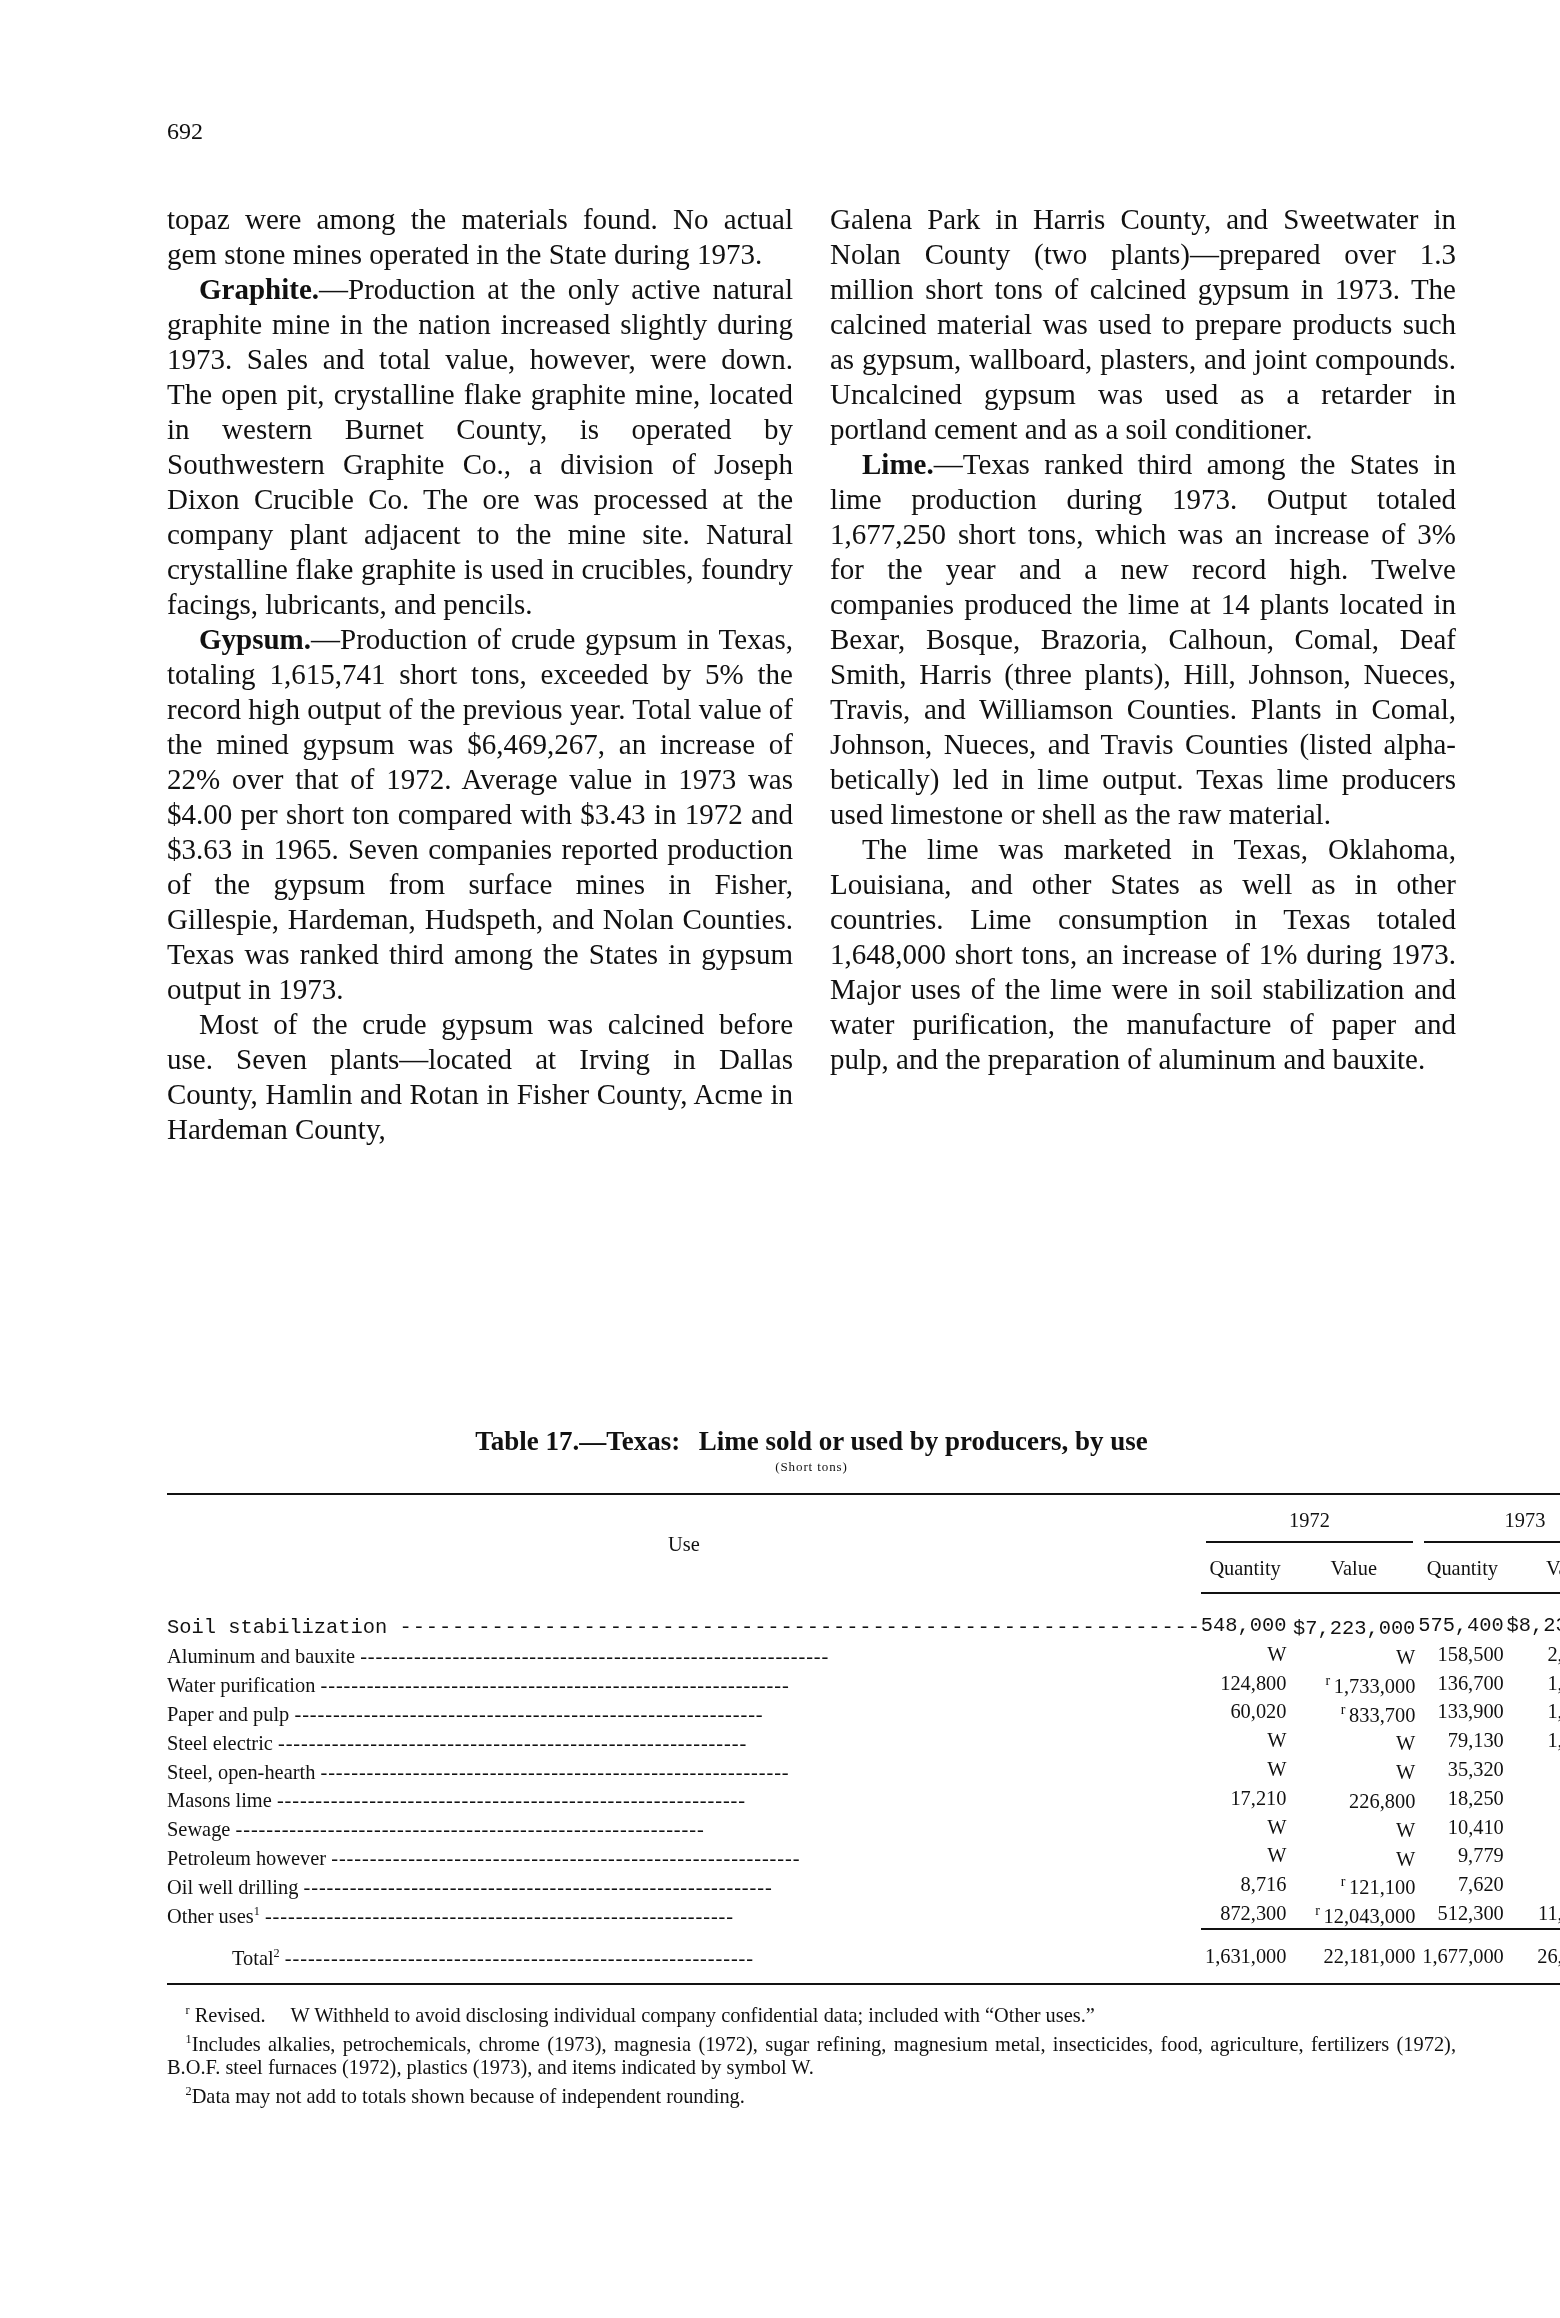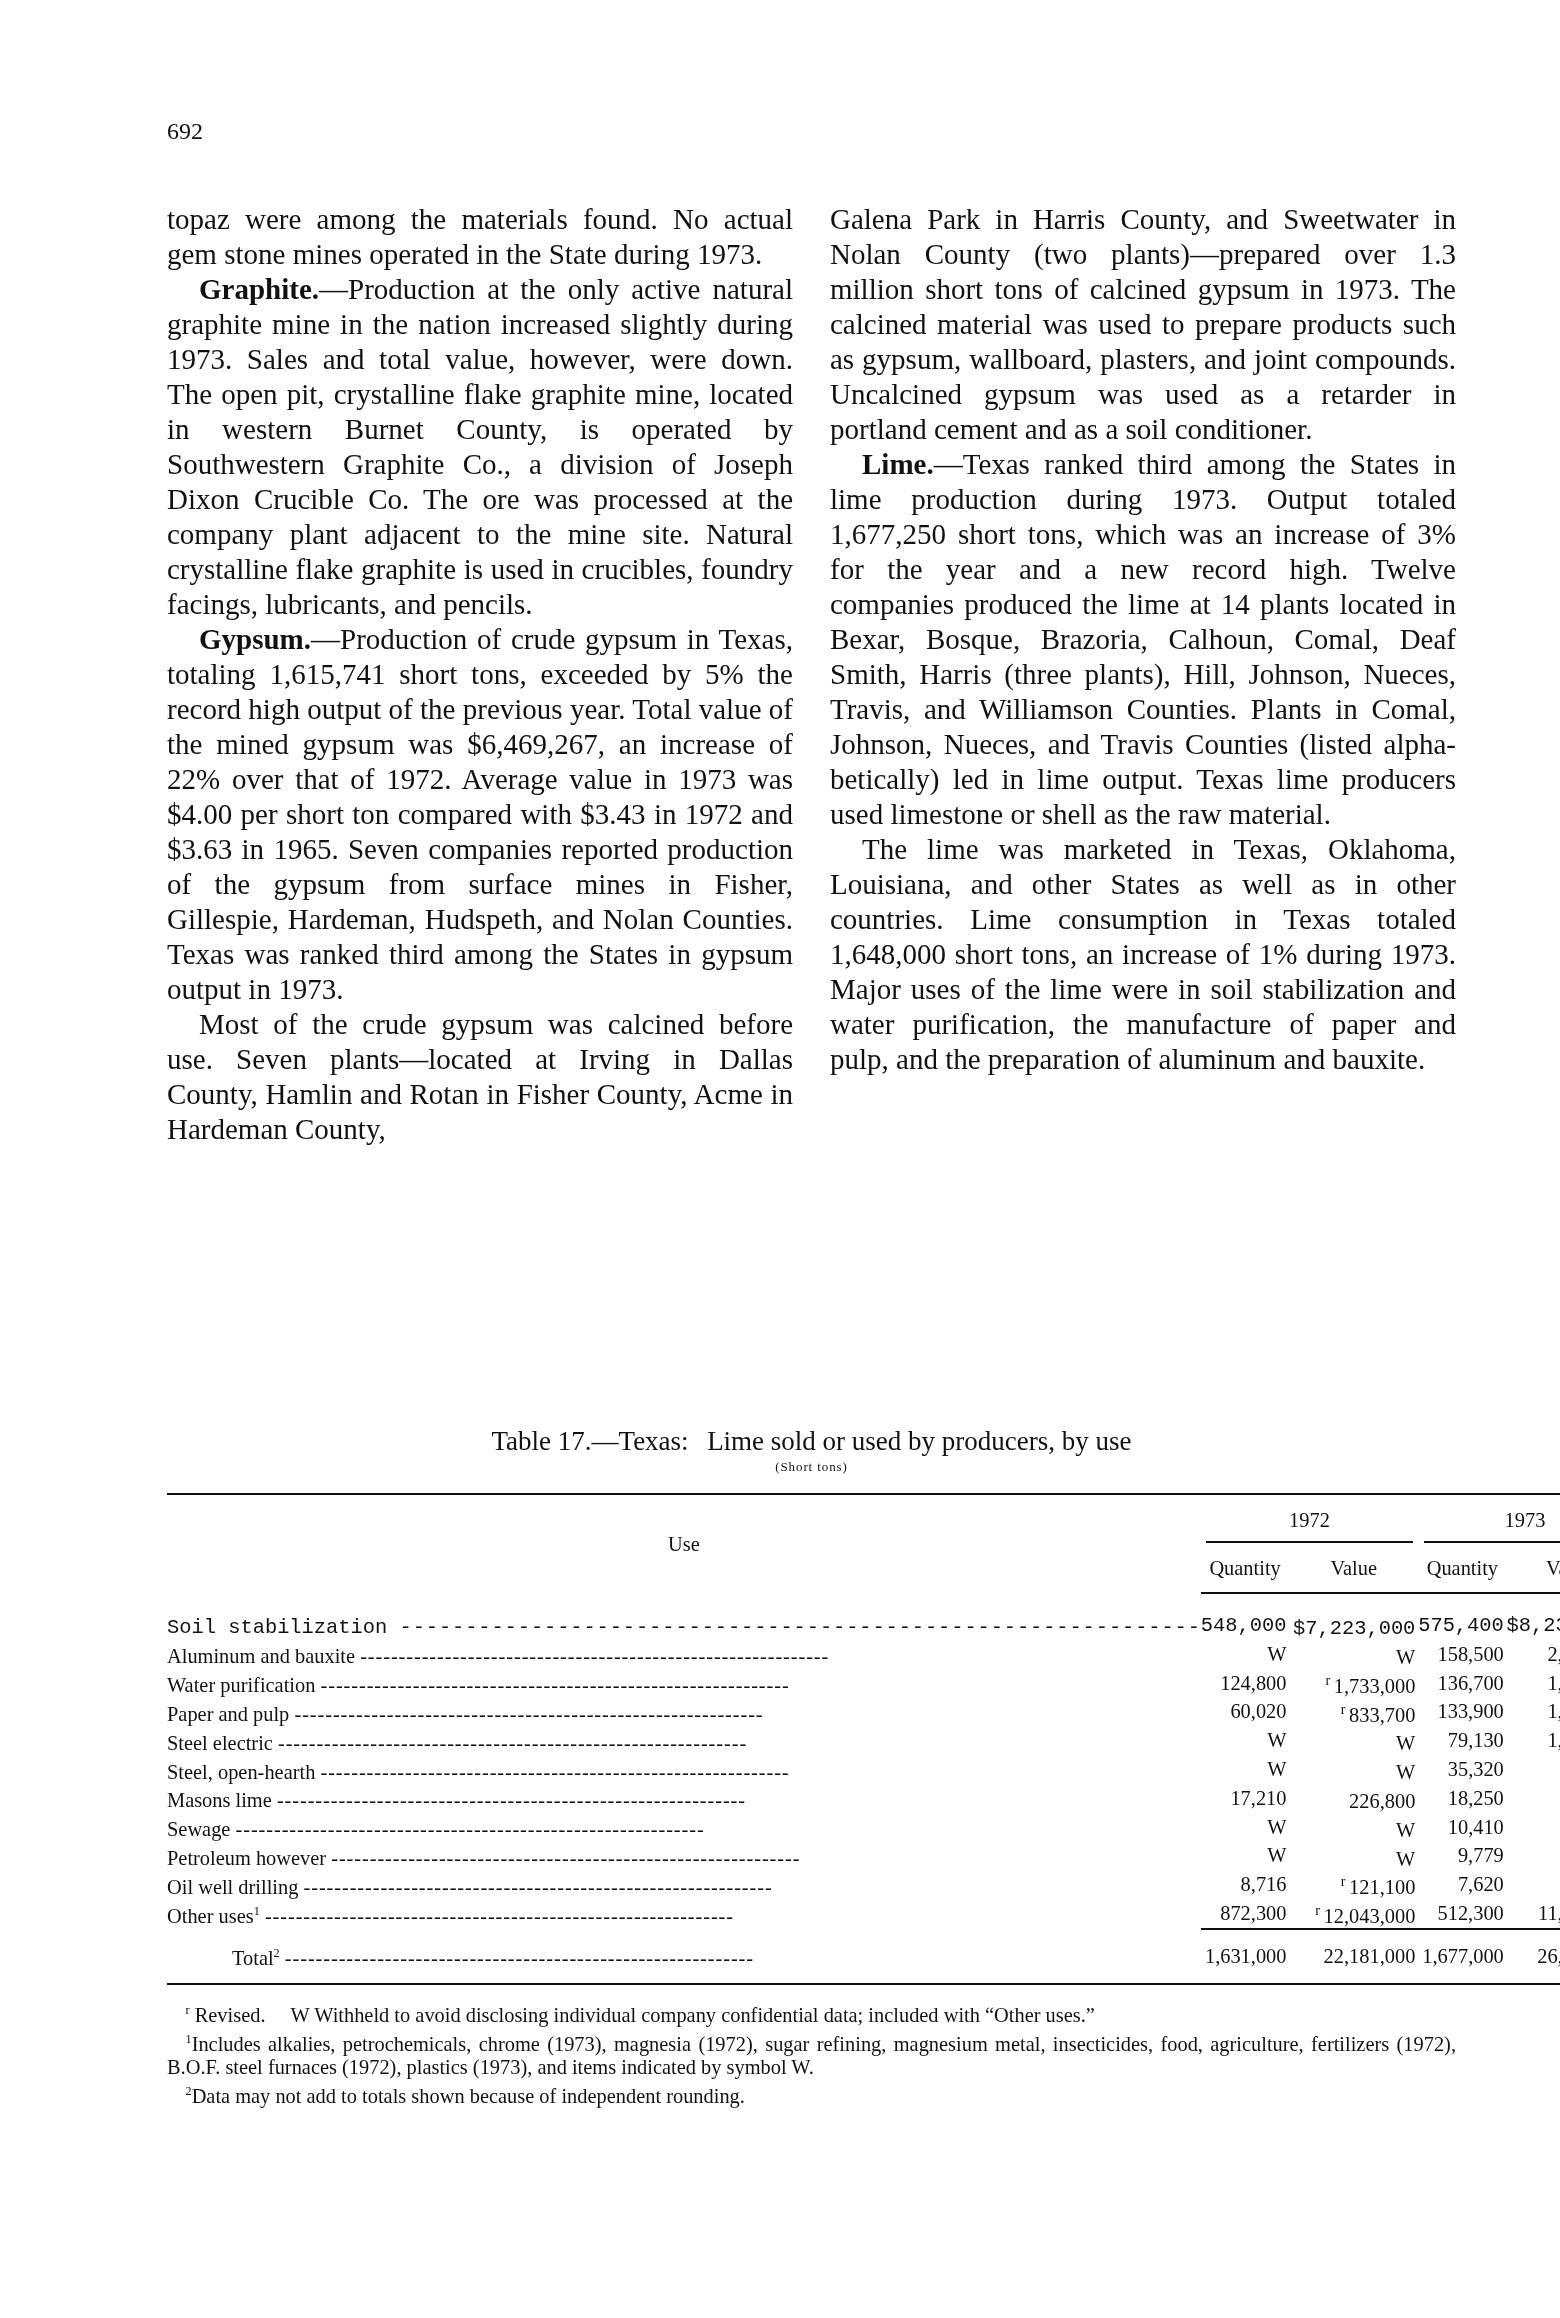--- a/index.html
+++ b/index.html
@@ -7,21 +7,21 @@
   .page { position: absolute; left: 167px; top: 0; width: 1289px; }
   .runhead { position: absolute; top: 118px; left: 0; width: 1289px; height: 42px; }
   .pagenum { position: absolute; left: 0; top: 0; font-size: 24px; }
   .runtitle { position: absolute; left: 0; width: 1289px; top: 5.6px; text-align: center; font-size: 21.3px; letter-spacing: 0.5px; }
   .cols { position: absolute; top: 202px; left: 0; width: 1289px; display: flex; justify-content: space-between; }
   .col { width: 626px; font-size: 29px; line-height: 35px; text-align: justify; hyphens: manual; }
   .col p { margin: 0; text-indent: 32px; }
   .col p.cont { text-indent: 0; }
   .lead { font-weight: bold; }
   .table-wrap { position: absolute; top: 1426px; left: 0; width: 1289px; font-family: "Liberation Serif", "DejaVu Serif", serif; }
-  .t-title { text-align: center; font-size: 27px; font-weight: normal; }
+  .t-title { text-align: center; font-size: 27px; font-weight: bold; }
   .t-title .num { margin-right: 18.5px; }
   .t-sub { text-align: center; font-size: 13px; margin-top: 1.9px; letter-spacing: 0.9px; }
   table { width: 1289px; border-collapse: collapse; margin-top: 18.5px; font-size: 20.4px; font-family: "Liberation Serif", "DejaVu Serif", serif; }
   thead tr.top th { border-top: 2.8px solid #111; }
   th { font-weight: normal; }
   th.use { text-align: center; width: 649px; vertical-align: middle; }
   th.year { text-align: center; padding: 14px 0 8.3px; }
   th.year .u { display: block; border-bottom: 2.3px solid #111; padding-bottom: 8.3px; margin: 0 5.6px; }
   th.sub { text-align: center; padding: 6.5px 0 12px; border-bottom: 2.8px solid #111; }
   td { padding: 0; line-height: 23px; height: 23px; white-space: nowrap; }

